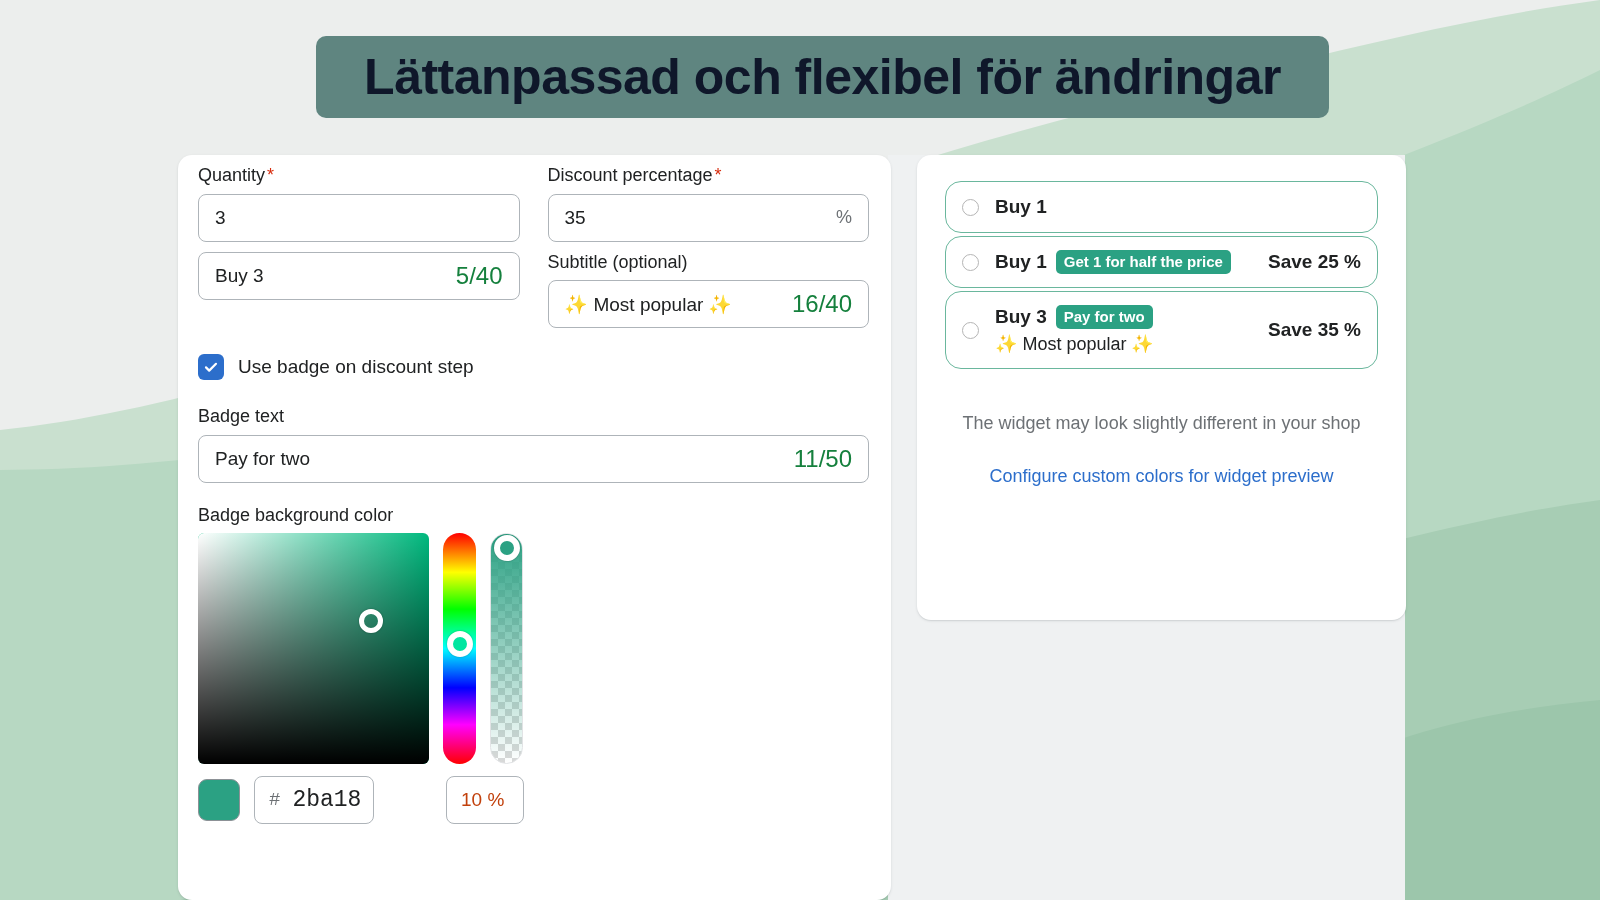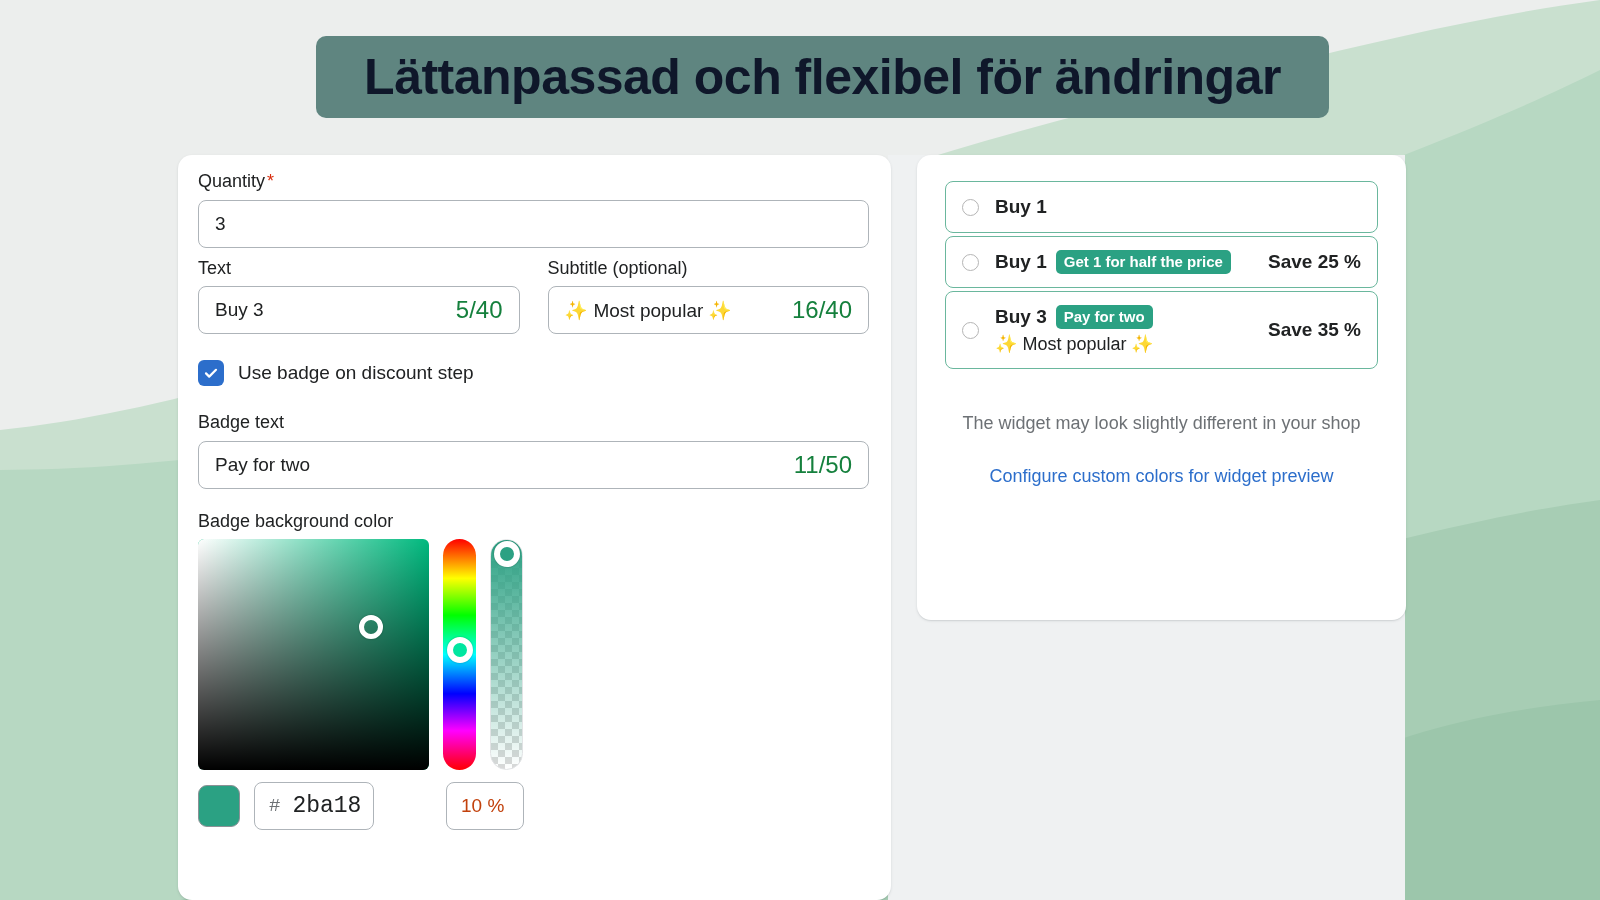--- a/index.html
+++ b/index.html
@@ -61,21 +61,21 @@
   .form-card {
     position: absolute;
     left: 178px;
     top: 155px;
     width: 713px;
     height: 745px;
     background: #ffffff;
     border-radius: 14px;
     box-shadow: 0 1px 3px rgba(22,29,37,0.10), 0 1px 1px rgba(22,29,37,0.06);
     box-sizing: border-box;
-    padding: 16px 22px 0 20px;
+    padding: 10px 22px 0 20px;
     overflow: hidden;
   }
 
   
   .preview-card {
     position: absolute;
     left: 917px;
     top: 155px;
     width: 489px;
     height: 465px;
@@ -275,21 +275,21 @@
 
   
   .preview-title {
     font-size: 22px;
     font-weight: bold;
     color: #202223;
     margin: 0 0 42px 0;
   }
   .offer-row {
     border: 1px solid #6ab79d;
-    border-radius: 8px;
+    border-radius: 16px;
     background: #ffffff;
     display: flex;
     align-items: center;
     padding: 0 16px;
     box-sizing: border-box;
     min-height: 52px;
     margin-bottom: 3px;
   }
   .offer-row.tall { min-height: 78px; }
   .radio {
@@ -380,27 +380,35 @@
 
       <div class="field">
         <label class="field-label">
           <span>Quantity</span><span class="req">*</span>
         </label>
         <div class="input-box">
           <span class="input-value">3</span>
         </div>
       </div>
 
+      <div class="field">
+        <label class="field-label">
+          <span>Discount percentage</span><span class="req">*</span>
+        </label>
+        <div class="input-box">
+          <span class="input-value">35</span>
+          <span class="input-suffix">%</span>
+        </div>
+      </div>
 
     </div>
 
     <div class="field-row">
 
       <div class="field">
-        <label class="field-label">Text</label>
         <div class="input-box">
           <span class="input-value">Buy 3</span>
           <span class="counter">5/40</span>
         </div>
       </div>
 
       <div class="field">
         <label class="field-label">Subtitle (optional)</label>
         <div class="input-box">
           <span class="input-value">✨ Most popular ✨</span>

